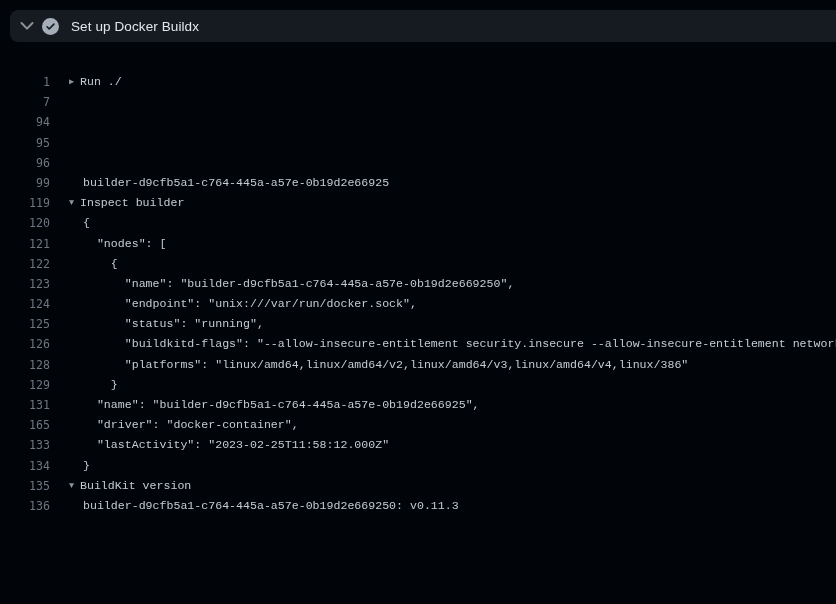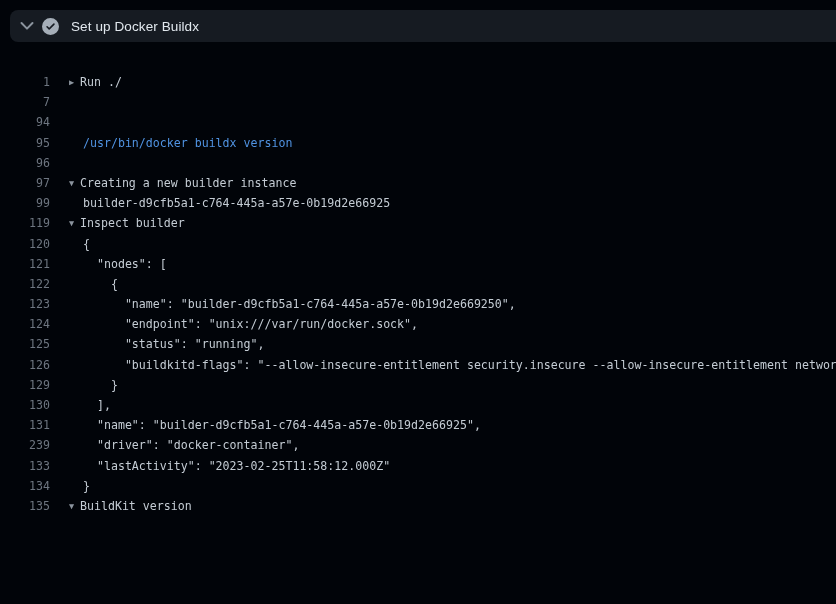--- a/index.html
+++ b/index.html
@@ -44,21 +44,21 @@
     overflow:hidden;
   }
   .line{display:flex;white-space:pre;height:20.2px;}
   .ln{
     width:50px;flex:none;
     text-align:right;
     color:var(--line-number);
     text-decoration:none;
     cursor:pointer;
   }
-  .lc{padding-left:19px;flex:none;}
+  .lc{padding-left:19px;flex:none;font-family:Liberation Mono, monospace;}
   .line.command .lc,.line.output .lc{padding-left:33px;}
   .line.command .lc{color:var(--command-text);}
   .marker{
     display:inline-block;width:11px;
     font-size:8.5px;
     color:var(--marker);
     vertical-align:1px;
   }
 </style>
 </head>
@@ -80,35 +80,35 @@
       </span>
       <h3 class="step-title">Set up Docker Buildx</h3>
     </header>
   </div>
 
   <main class="log">
     <div>
         <div class="line group"><a class="ln">1</a><div class="lc"><span class="marker">▶</span><span>Run ./</span></div></div>
         <div class="line group"><a class="ln">7</a></div>
         <div class="line group"><a class="ln">94</a></div>
-        <div class="line command"><a class="ln">95</a><div class="lc"><span>/usr/bin/docker buildx version</span></div></div>
+        <div class="line command"><a class="ln">95</a></div>
         <div class="line output"><a class="ln">96</a></div>
-        <div class="line group"><a class="ln">97</a><div class="lc"><span class="marker">▼</span><span>Creating a new builder instance</span></div></div>
         <div class="line output"><a class="ln">99</a><div class="lc"><span>builder-d9cfb5a1-c764-445a-a57e-0b19d2e66925</span></div></div>
         <div class="line group"><a class="ln">119</a><div class="lc"><span class="marker">▼</span><span>Inspect builder</span></div></div>
         <div class="line output"><a class="ln">120</a><div class="lc"><span>{</span></div></div>
         <div class="line output"><a class="ln">121</a><div class="lc"><span>  "nodes": [</span></div></div>
         <div class="line output"><a class="ln">122</a><div class="lc"><span>    {</span></div></div>
         <div class="line output"><a class="ln">123</a><div class="lc"><span>      "name": "builder-d9cfb5a1-c764-445a-a57e-0b19d2e669250",</span></div></div>
         <div class="line output"><a class="ln">124</a><div class="lc"><span>      "endpoint": "unix:///var/run/docker.sock",</span></div></div>
         <div class="line output"><a class="ln">125</a><div class="lc"><span>      "status": "running",</span></div></div>
         <div class="line output"><a class="ln">126</a><div class="lc"><span>      "buildkitd-flags": "--allow-insecure-entitlement security.insecure --allow-insecure-entitlement network.host",</span></div></div>
+        <div class="line output"><a class="ln">128</a><div class="lc"><span>      "platforms": "linux/amd64,linux/amd64/v2,linux/amd64/v3,linux/amd64/v4,linux/386"</span></div></div>
         <div class="line output"><a class="ln">129</a><div class="lc"><span>    }</span></div></div>
-        <div class="line output"><a class="ln">130</a><div class="lc"><span>  ],</span></div></div>
         <div class="line output"><a class="ln">131</a><div class="lc"><span>  "name": "builder-d9cfb5a1-c764-445a-a57e-0b19d2e66925",</span></div></div>
-        <div class="line output"><a class="ln">239</a><div class="lc"><span>  "driver": "docker-container",</span></div></div>
+        <div class="line output"><a class="ln">165</a><div class="lc"><span>  "driver": "docker-container",</span></div></div>
         <div class="line output"><a class="ln">133</a><div class="lc"><span>  "lastActivity": "2023-02-25T11:58:12.000Z"</span></div></div>
         <div class="line output"><a class="ln">134</a><div class="lc"><span>}</span></div></div>
         <div class="line group"><a class="ln">135</a><div class="lc"><span class="marker">▼</span><span>BuildKit version</span></div></div>
+        <div class="line output"><a class="ln">136</a><div class="lc"><span>builder-d9cfb5a1-c764-445a-a57e-0b19d2e669250: v0.11.3</span></div></div>
       </div>
   </main>
 
 </div>
 
 </body></html>

